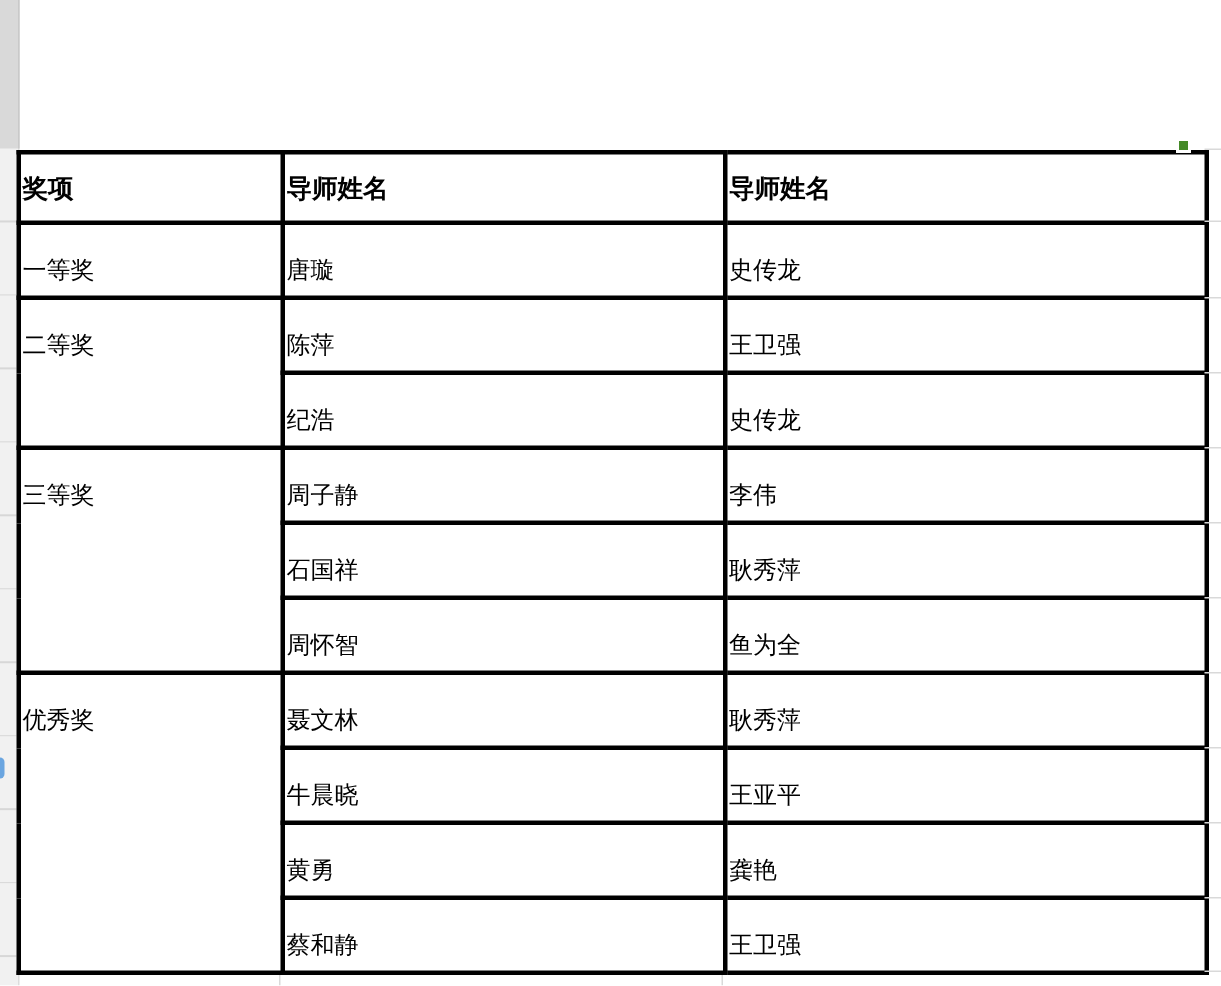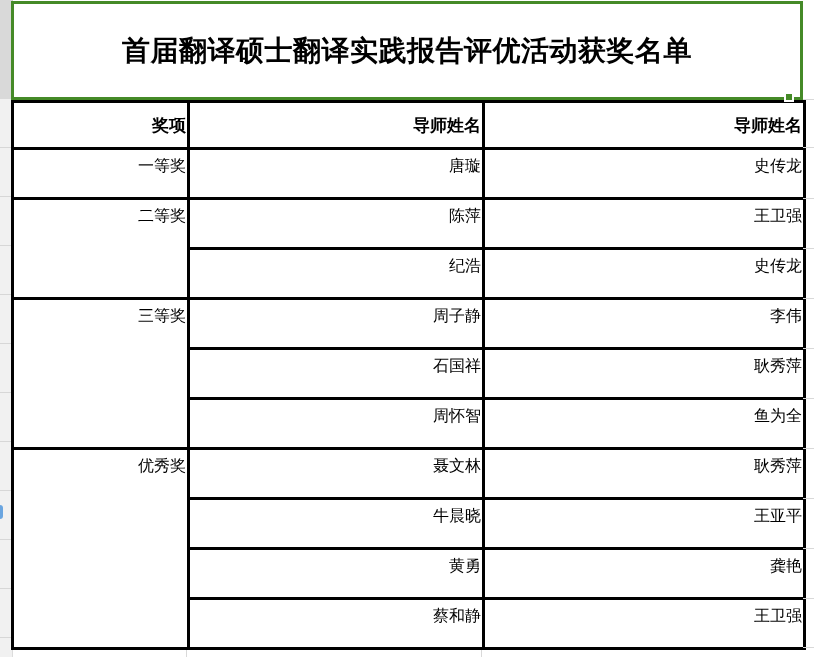--- a/index.html
+++ b/index.html
@@ -51,37 +51,37 @@
     width: 792px;
     border-collapse: collapse;
     table-layout: fixed;
     background: #ffffff;
   }
   table.award-table col.c1 { width: 176px; }
   table.award-table col.c2 { width: 295px; }
   table.award-table col.c3 { width: 321px; }
   table.award-table th, table.award-table td {
     border: 3px solid #000000;
-    text-align: right;
+    text-align: left;
     color: #000000;
     overflow: hidden;
     box-sizing: border-box;
   }
   table.award-table th {
     height: 47px;
     font-size: 17px;
     font-weight: bold;
     vertical-align: middle;
   }
   table.award-table td {
     height: 50px;
     font-size: 16px;
     font-weight: normal;
     vertical-align: top;
-    padding-top: 6px;
+    padding-top: 20px;
   }
   td.award-merged {
     vertical-align: middle;
     padding-top: 0;
   }
 
   
   .selection-rect {
     position: absolute;
     left: 11px; top: 1px;
@@ -186,23 +186,20 @@
       <td>黄勇</td>
       <td>龚艳</td>
     </tr>
     <tr>
       <td>蔡和静</td>
       <td>王卫强</td>
     </tr>
   </tbody>
     </table>
 
-  <div class="selection-rect">
-    <span class="title-text">首届翻译硕士翻译实践报告评优活动获奖名单</span>
-  </div>
   <div class="fill-handle"></div>
 
   <div class="grid-stub-h" style="top:99px"></div>
   <div class="grid-stub-h" style="top:147px"></div>
   <div class="grid-stub-h" style="top:198px"></div>
   <div class="grid-stub-h" style="top:248px"></div>
   <div class="grid-stub-h" style="top:298px"></div>
   <div class="grid-stub-h" style="top:348px"></div>
   <div class="grid-stub-h" style="top:398px"></div>
   <div class="grid-stub-h" style="top:448px"></div>

